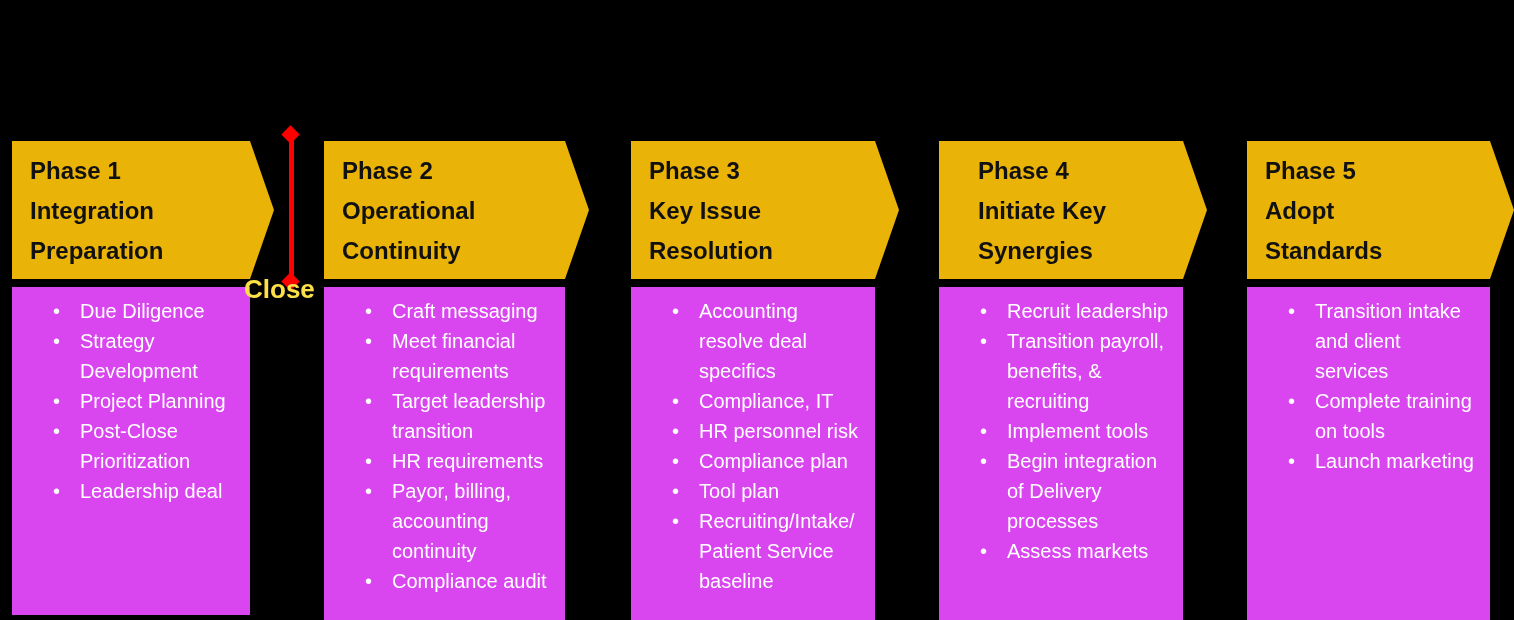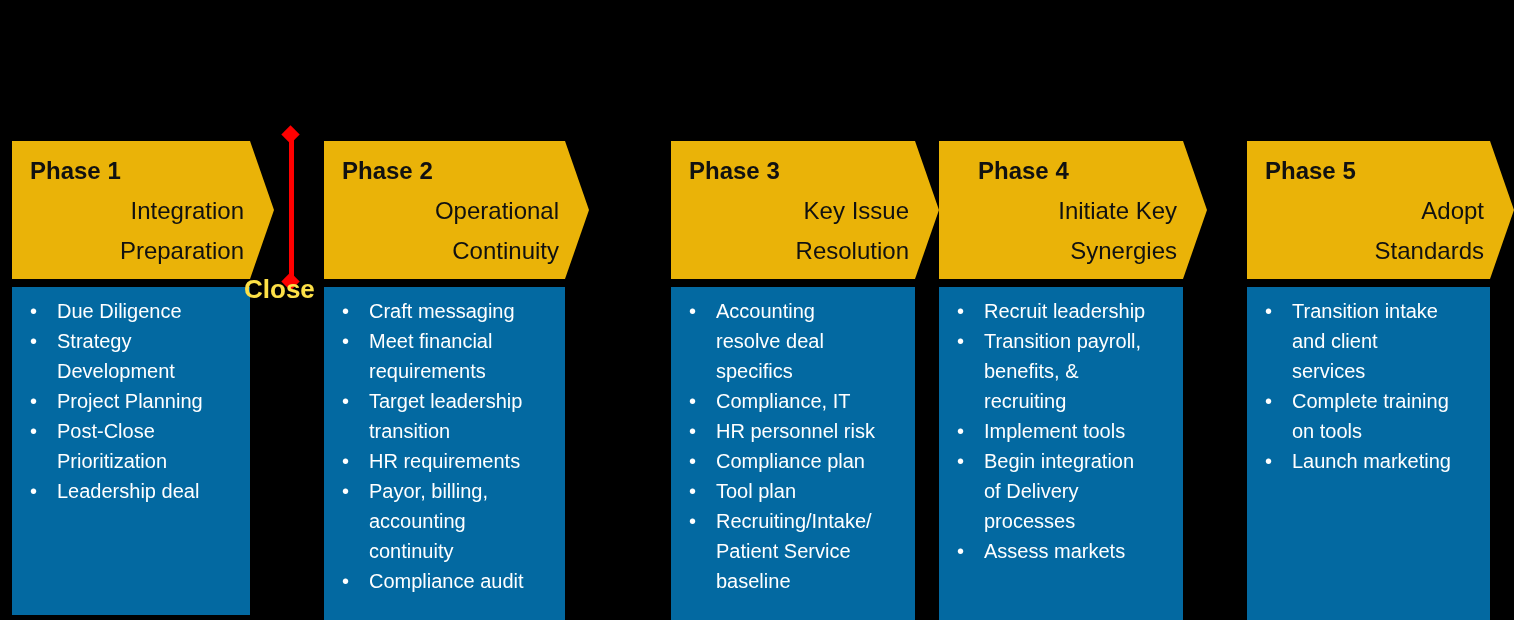--- a/index.html
+++ b/index.html
@@ -7,21 +7,21 @@
     position: relative;
     width: 1514px;
     height: 620px;
     background: #000000;
     overflow: hidden;
     font-family: "Liberation Sans", sans-serif;
   }
   
   .c0 { left: 12px;   width: 238px; }
   .c1 { left: 324px;  width: 241px; }
-  .c2 { left: 631px;  width: 244px; margin-left: 40px; }
+  .c2 { left: 631px;  width: 244px; }
   .c3 { left: 939px;  width: 244px; }
   .c4 { left: 1247px; width: 243px; }
 
   .phase-arrow {
     position: absolute;
     top: 141px;
     height: 138px;
     background: #eab308;
     clip-path: polygon(0 0, calc(100% - 24px) 0, 100% 50%, calc(100% - 24px) 100%, 0 100%);
     box-sizing: border-box;
@@ -37,30 +37,30 @@
 
   .phase-num {
     font-size: 24px;
     line-height: 40px;
     font-weight: bold;
     white-space: pre-line;
   }
   .phase-title {
     font-size: 24px;
     line-height: 40px;
-    font-weight: normal;
+    font-weight: bold;
     white-space: pre-line;
-    text-align: right;
   }
 
   .phase-box {
     position: absolute;
     top: 287px;
-    background: #0369a1;
+    background: #d946ef;
     box-sizing: border-box;
+    padding-left: 23px;
   }
   .phase-box.h-short { height: 328px; }
   .phase-box.h-tall  { height: 336px; }
 
   .task-list {
     margin: 0;
     padding: 9px 6px 0 45px;
     list-style: none;
   }
   .task-list li {

